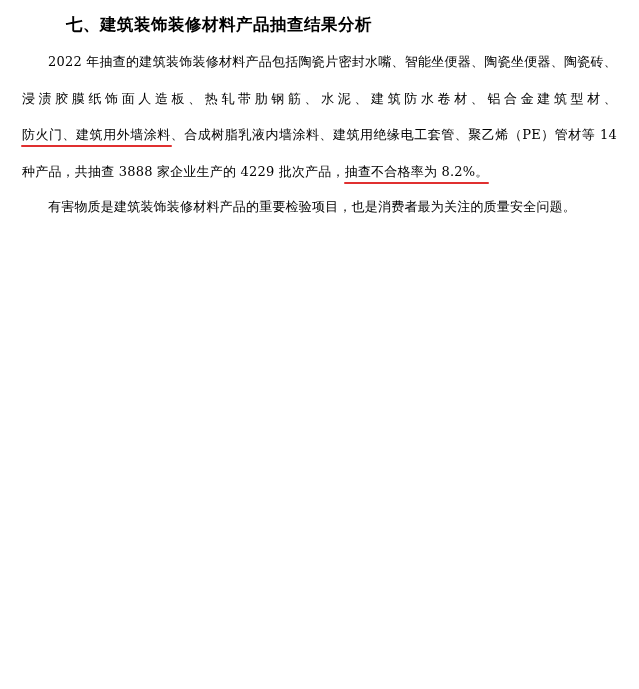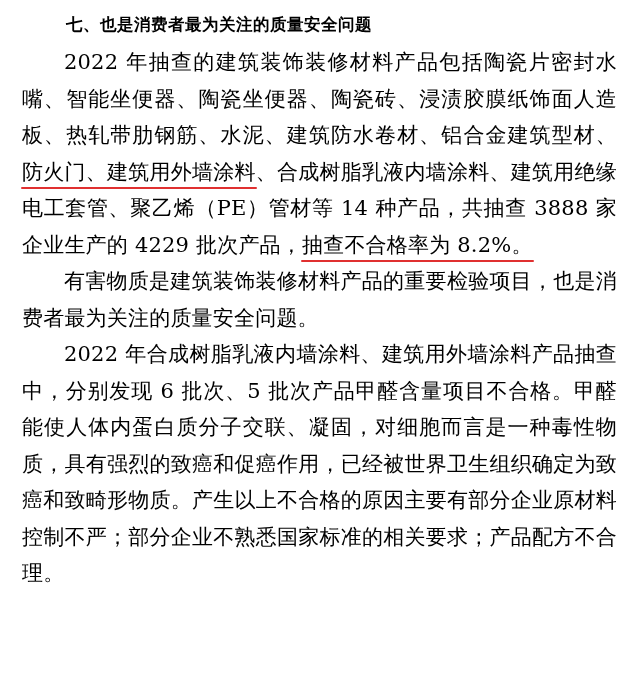--- a/index.html
+++ b/index.html
@@ -29,30 +29,31 @@
     font-family: "DejaVu Sans", "Liberation Sans", sans-serif;
     font-weight: bold;
     font-size: 16.5px;
     line-height: 34px;
     margin: 0 0 2px 0;
     padding-left: 44px;
     letter-spacing: 0.5px;
     white-space: nowrap;
   }
   .para {
-    font-size: 21px;
+    font-size: 13px;
     line-height: 36.5px;
     margin: 0;
     text-align: justify;
     text-justify: inter-ideograph;
     text-indent: 2em;
     letter-spacing: 0.2px;
   }
   .para + .para {
     margin-top: 0px;
+    font-family: Liberation Mono, monospace;
   }
   
   .ul-red {
     position: relative;
     white-space: nowrap;
   }
   .ul-red::after {
     content: "";
     position: absolute;
     left: -1px;
@@ -62,29 +63,26 @@
     background: #e03030;
     border-radius: 1px;
   }
 </style>
 </head>
 <body>
 
 <div class="page">
   <div class="doc-body">
 
-    <h1 class="section-heading">七、也是消费者最为关注的质量安全问题</h1>
+    <h1 class="section-heading">七、建筑装饰装修材料产品抽查结果分析</h1>
 
     <p class="para">
       <span>2022 年抽查的建筑装饰装修材料产品包括陶瓷片密封水嘴、智能坐便器、陶瓷坐便器、陶瓷砖、浸渍胶膜纸饰面人造板、热轧带肋钢筋、水泥、建筑防水卷材、铝合金建筑型材、</span><span class="ul-red">防火门、建筑用外墙涂料</span><span>、合成树脂乳液内墙涂料、建筑用绝缘电工套管、聚乙烯（PE）管材等 14 种产品，共抽查 3888 家企业生产的 4229 批次产品，</span><span class="ul-red">抽查不合格率为 8.2%。</span>
     </p>
 
     <p class="para">
       <span>有害物质是建筑装饰装修材料产品的重要检验项目，也是消费者最为关注的质量安全问题。</span>
     </p>
 
-    <p class="para">
-      <span>2022 年合成树脂乳液内墙涂料、建筑用外墙涂料产品抽查中，分别发现 6 批次、5 批次产品甲醛含量项目不合格。甲醛能使人体内蛋白质分子交联、凝固，对细胞而言是一种毒性物质，具有强烈的致癌和促癌作用，已经被世界卫生组织确定为致癌和致畸形物质。产生以上不合格的原因主要有部分企业原材料控制不严；部分企业不熟悉国家标准的相关要求；产品配方不合理。</span>
-    </p>
 
 
   </div>
 </div>
 
 </body></html>

